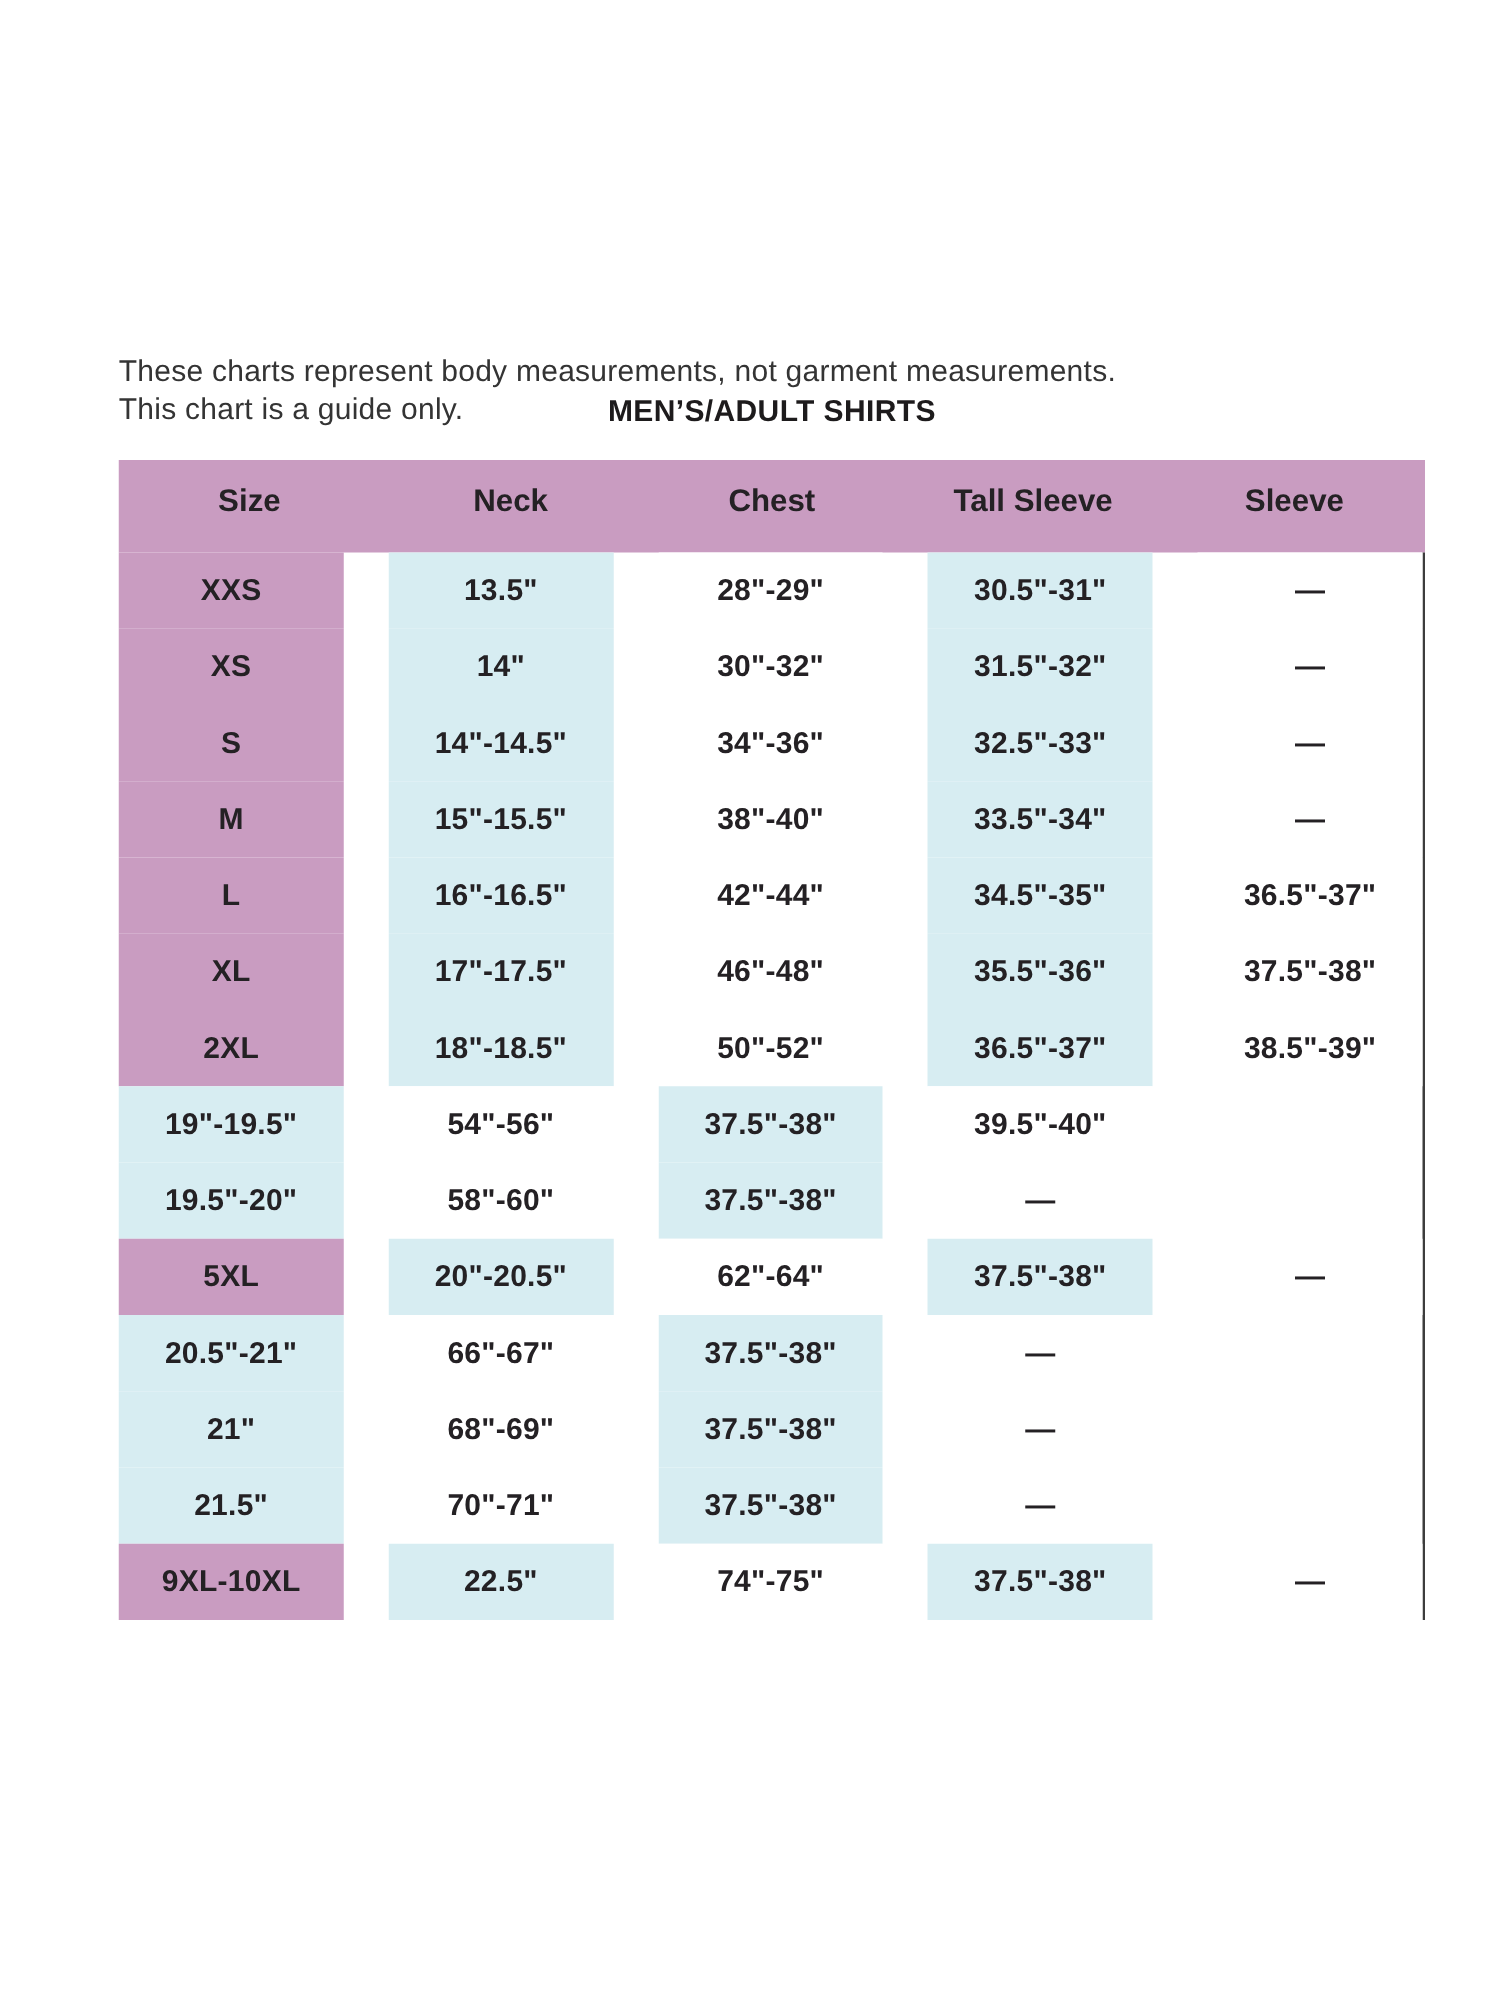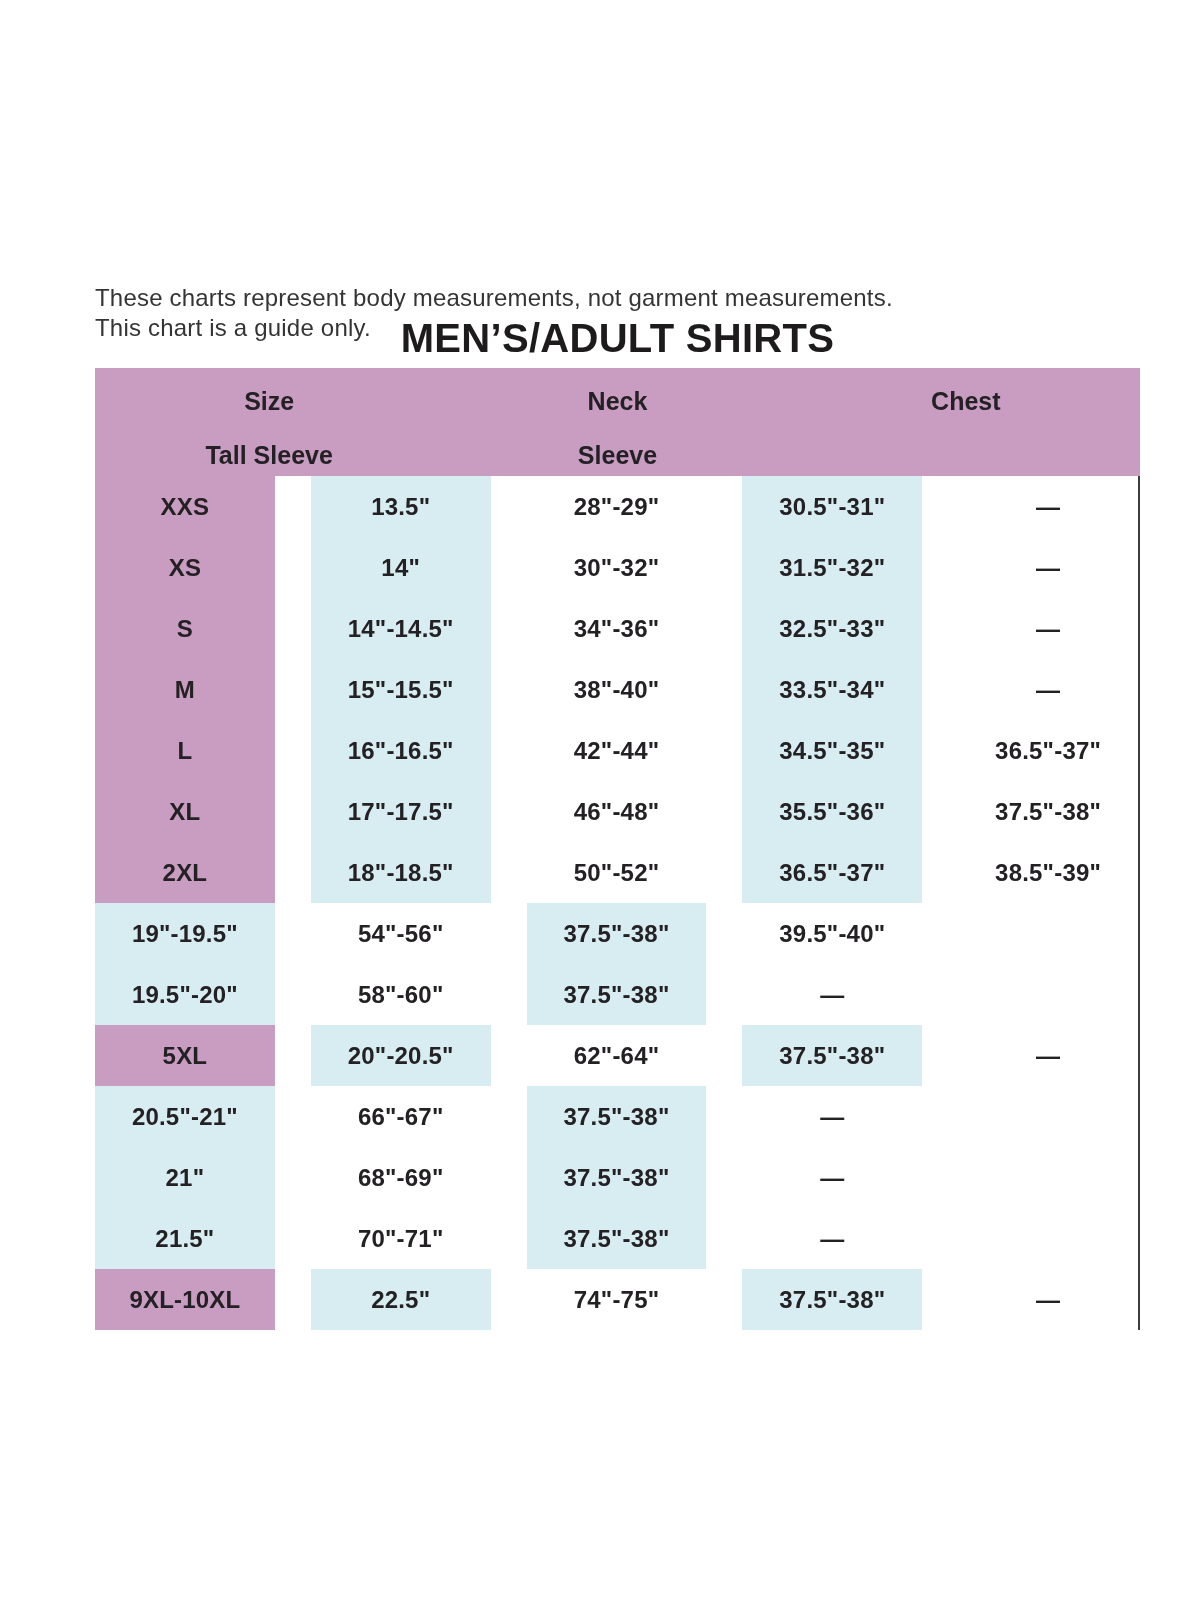--- a/index.html
+++ b/index.html
@@ -26,35 +26,35 @@
     color: var(--body-text, #343434);
     letter-spacing: 0.2px;
   }
   .title {
     position: absolute;
     left: 95px;
     top: 316px;
     width: 1045px;
     margin: 0;
     text-align: center;
-    font-size: 40px;
+    font-size: 24px;
     font-weight: 700;
     color: #1d1b1c;
     letter-spacing: 0.3px;
   }
   .size-table {
     position: absolute;
     left: 95px;
     top: 368px;
     width: 1045px;
   }
   .thead {
     display: grid;
-    grid-template-columns: repeat(3, 1fr);
-    height: 108px;
+    grid-template-columns: repeat(5, 1fr);
+    height: 74px;
     background: var(--header-pink, #c99cc1);
   }
   .thead .hcell {
     padding-top: 19px;
     text-align: center;
     font-size: 25px;
     font-weight: 700;
     color: var(--table-text, #242124);
   }
   .tbody {

